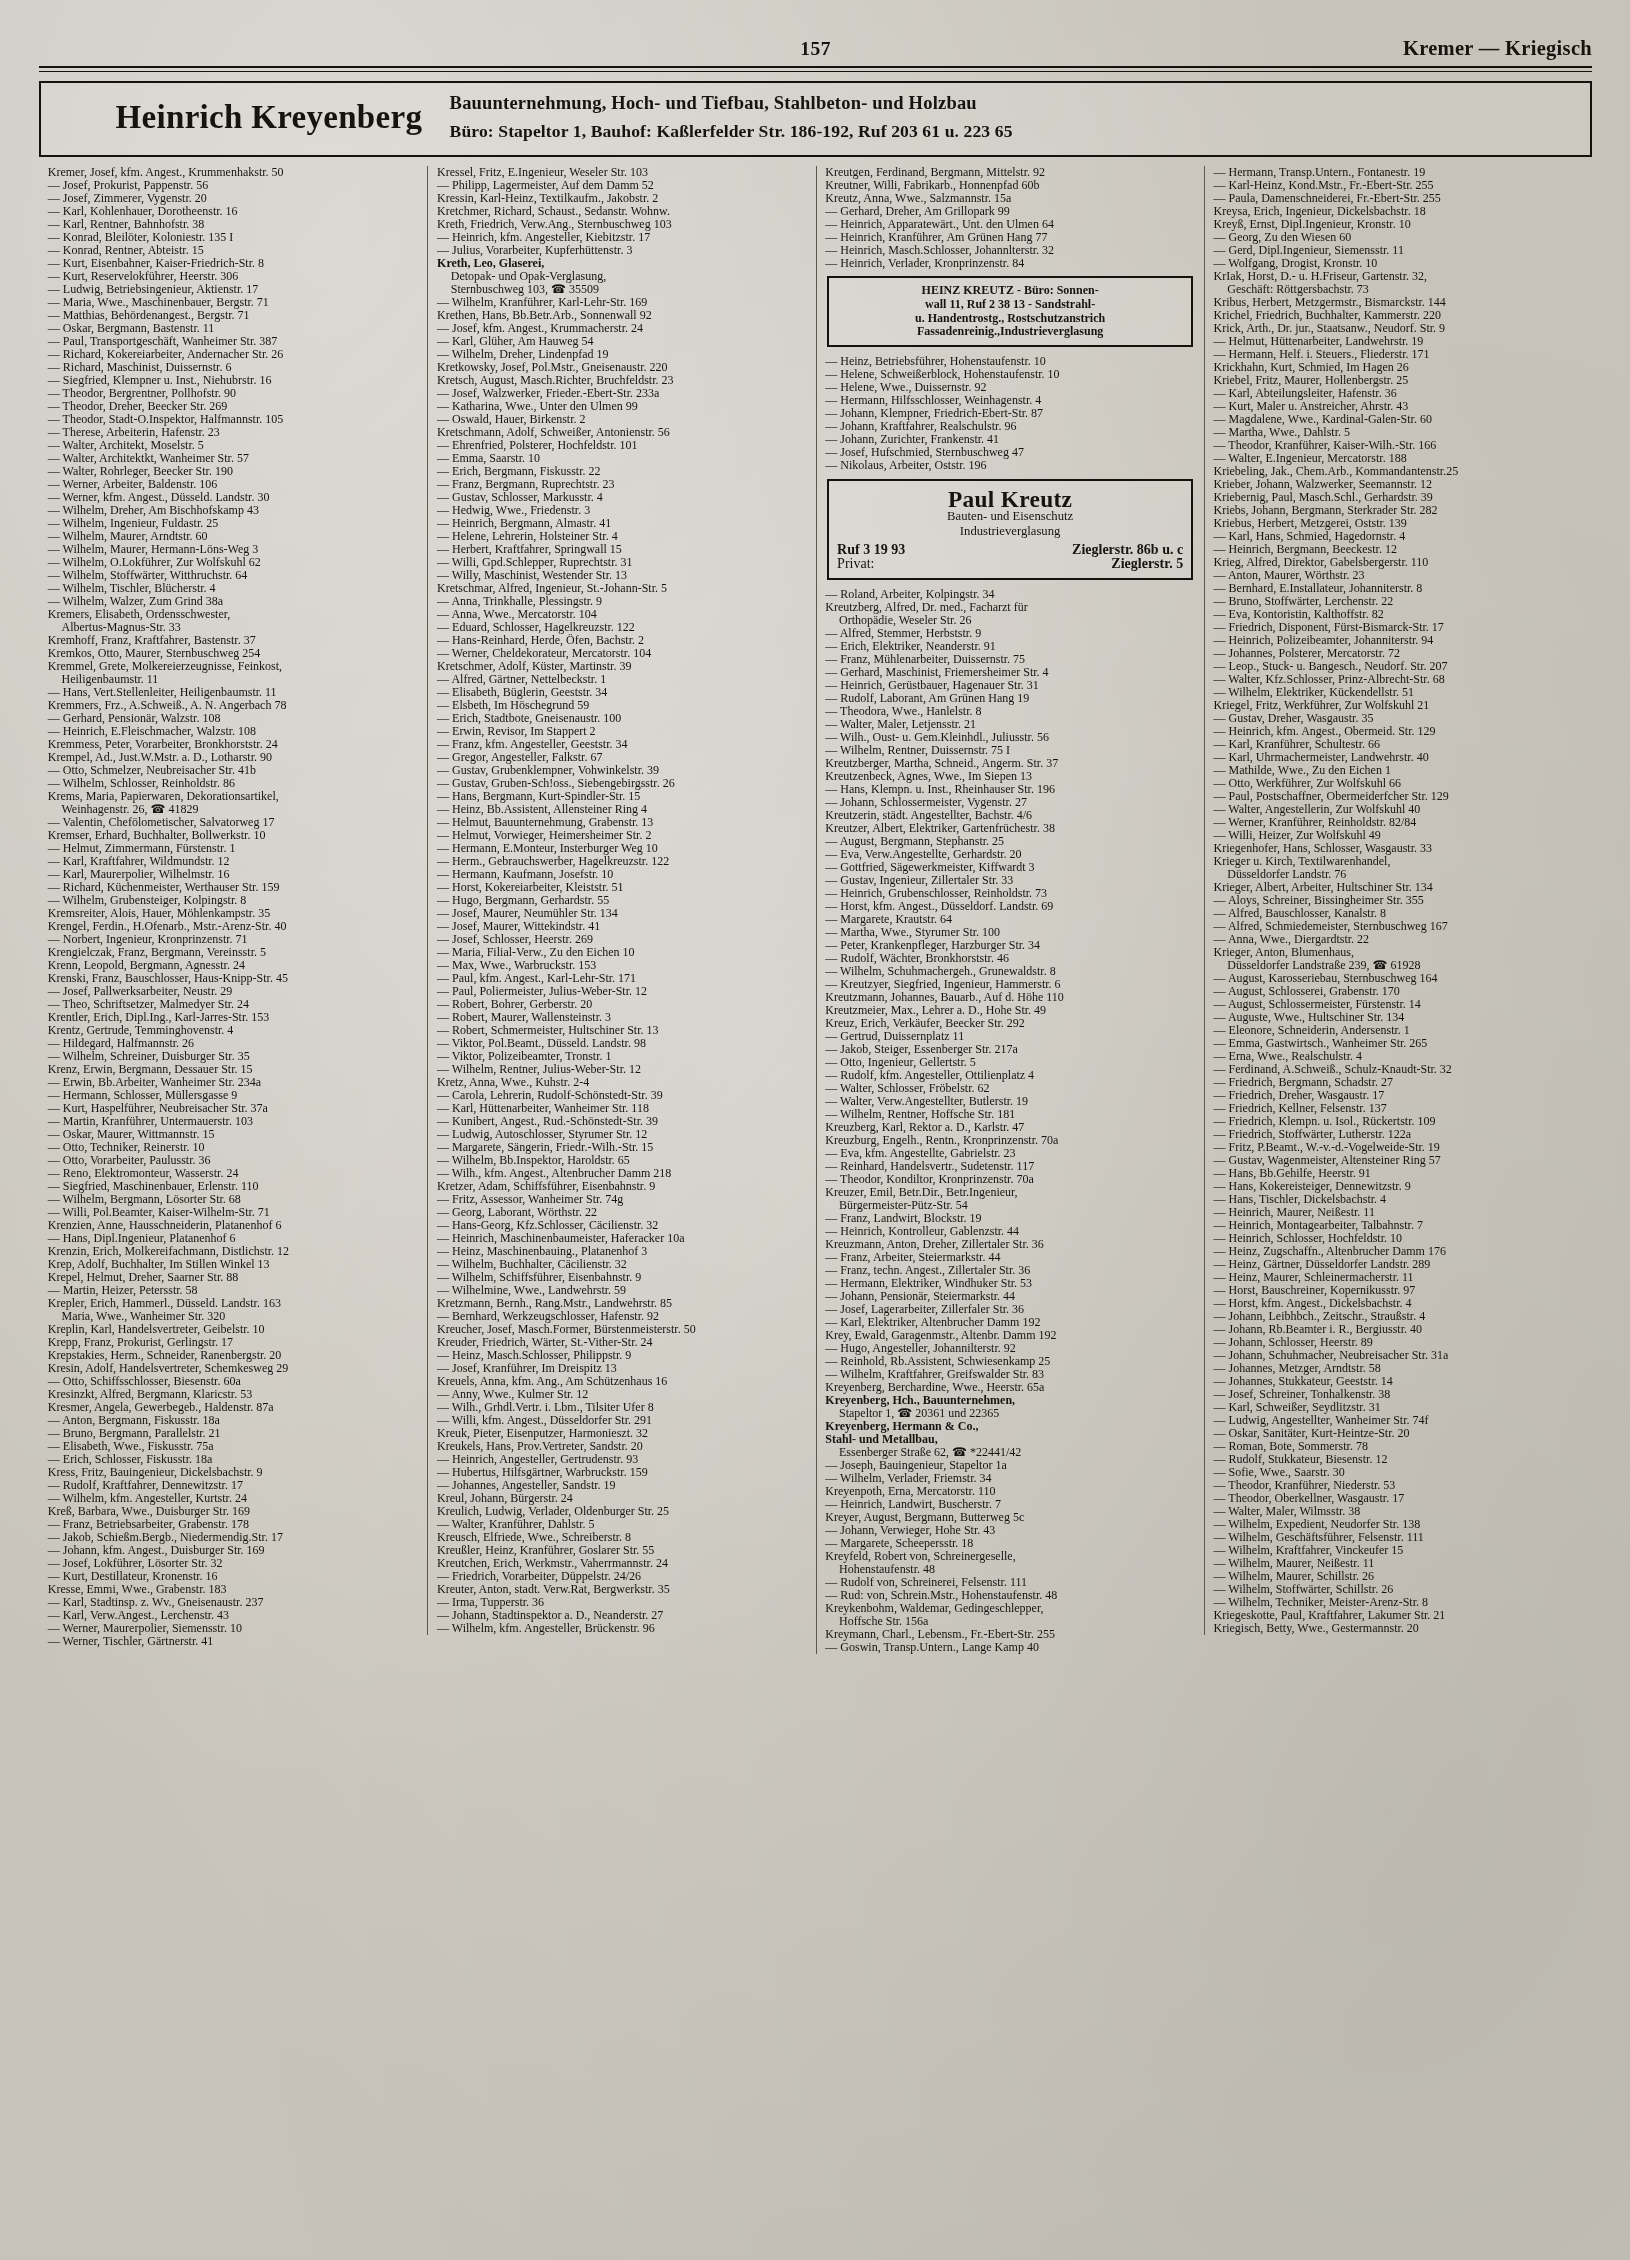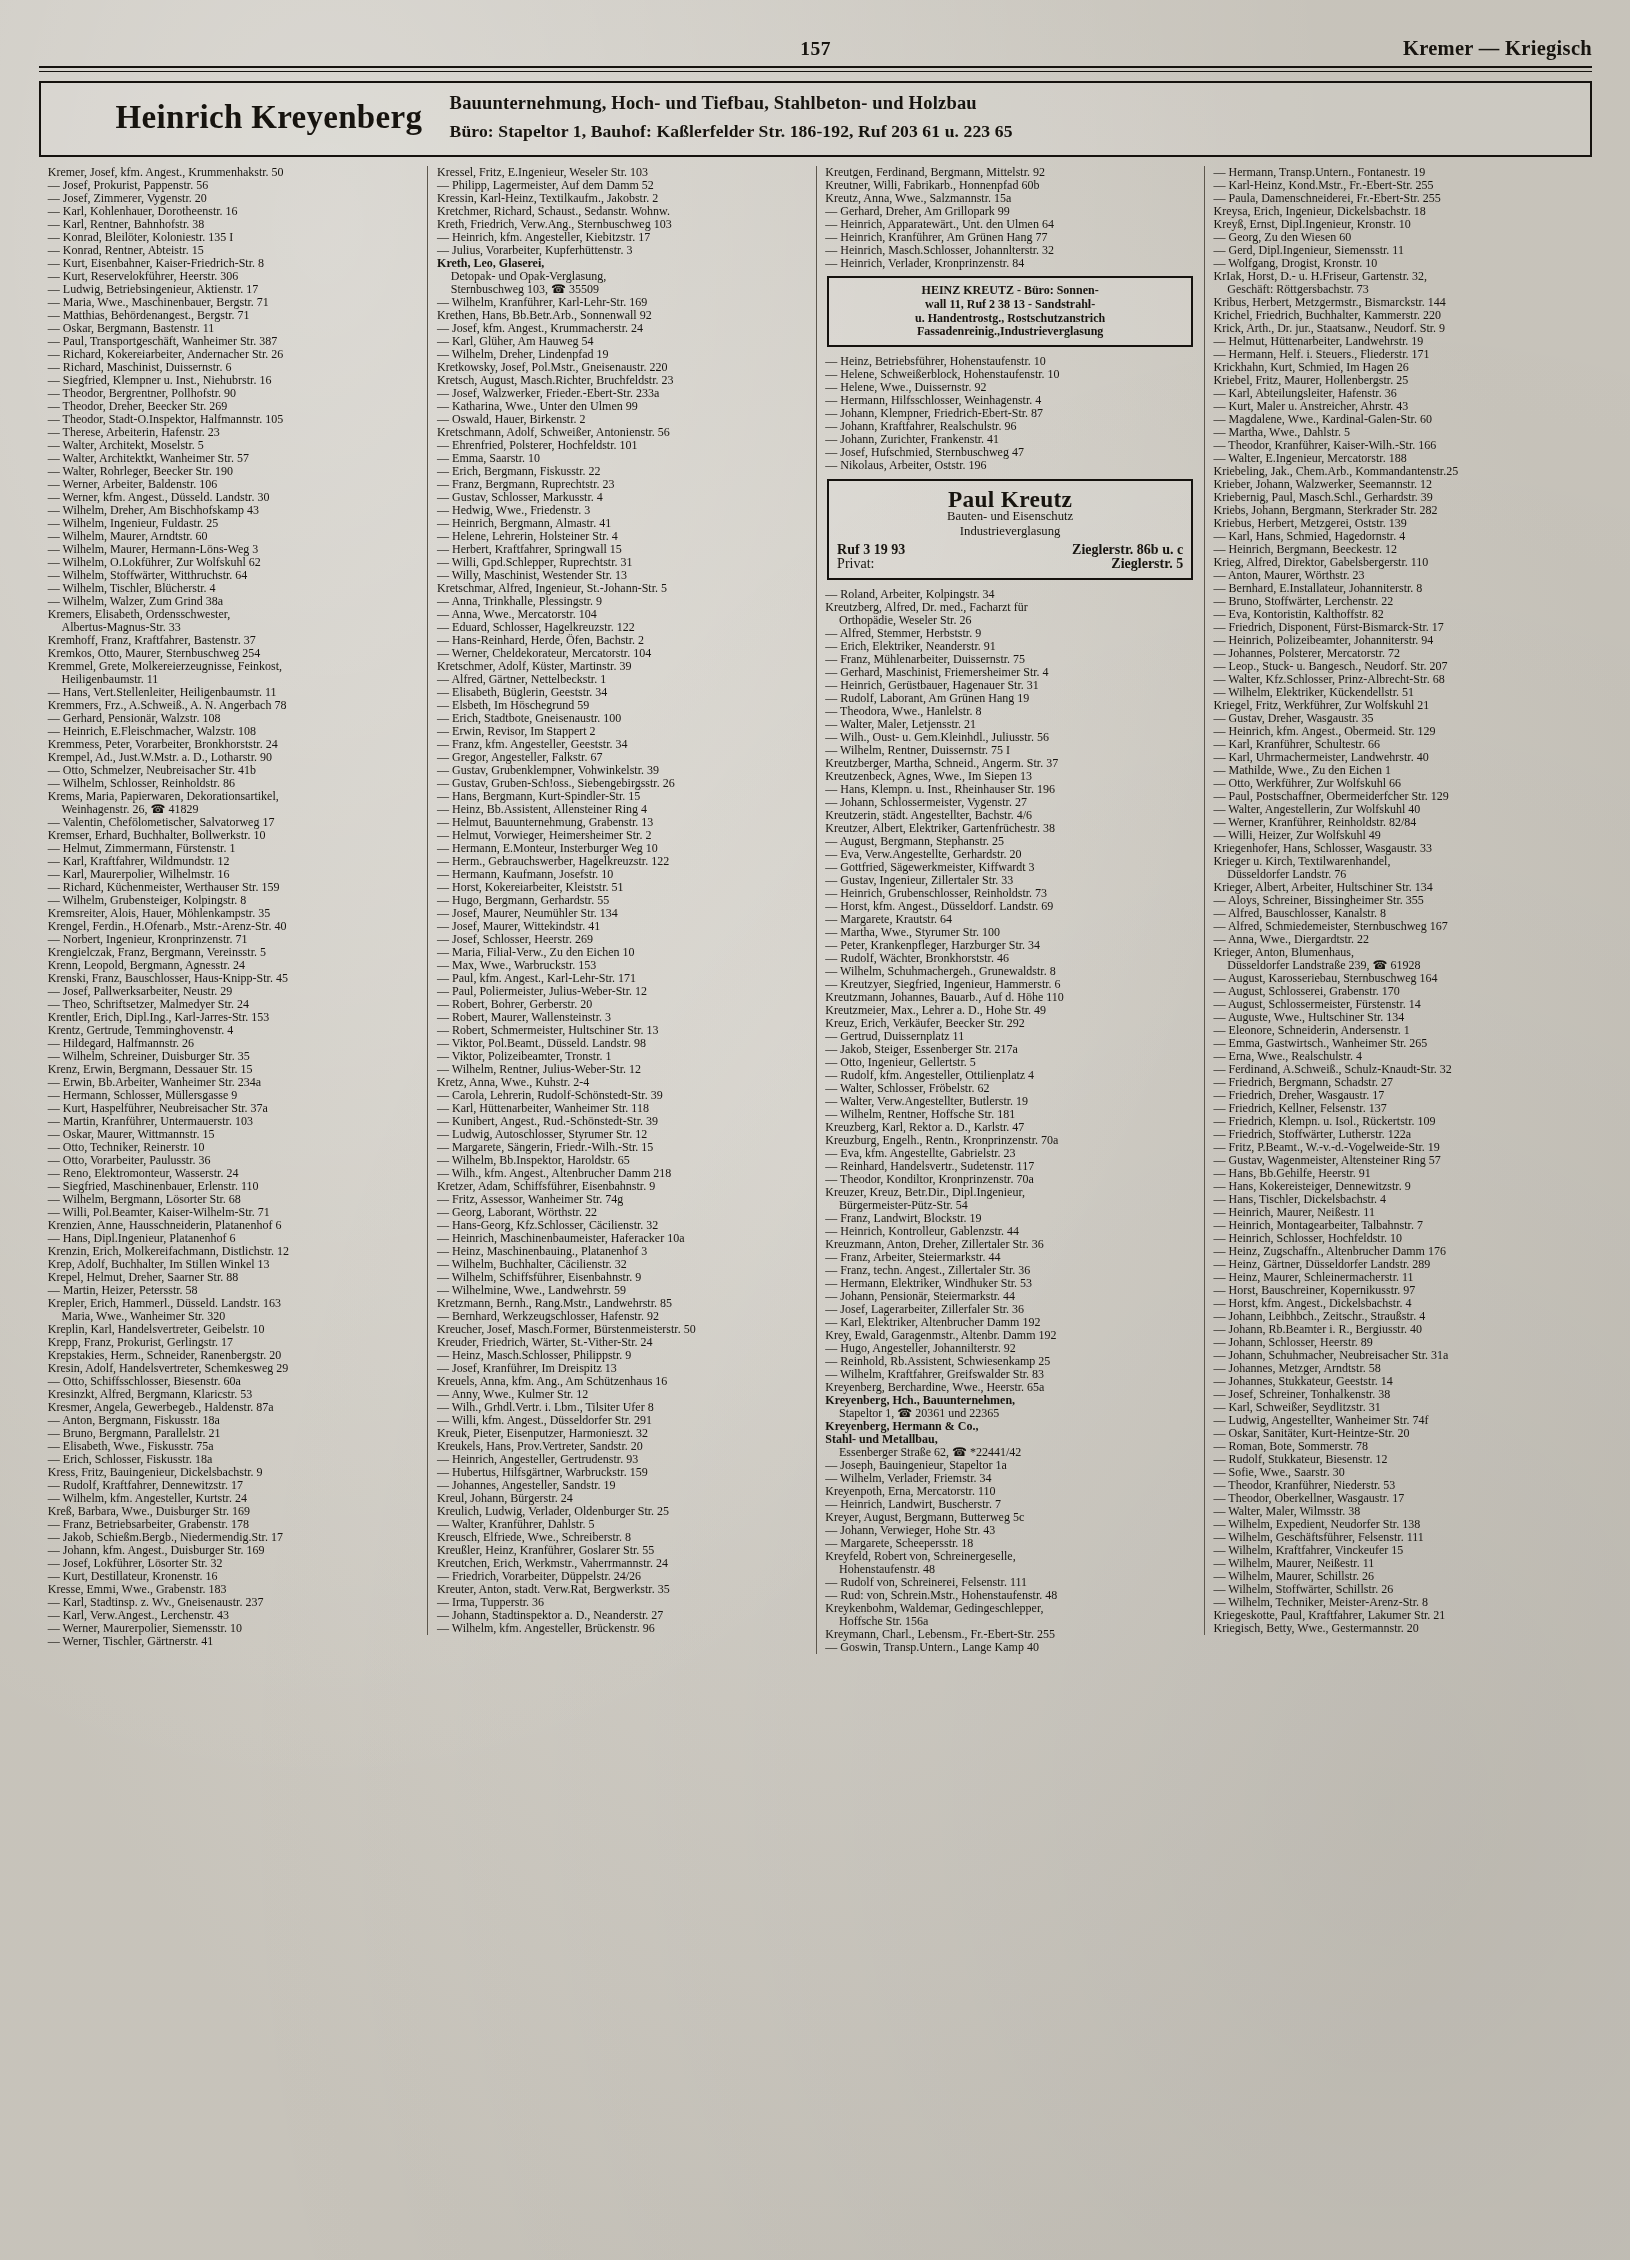--- a/index.html
+++ b/index.html
@@ -459,21 +459,21 @@
             <div class="entry">— Otto, Ingenieur, Gellertstr. 5</div>
             <div class="entry">— Rudolf, kfm. Angesteller, Ottilienplatz 4</div>
             <div class="entry">— Walter, Schlosser, Fröbelstr. 62</div>
             <div class="entry">— Walter, Verw.Angestellter, Butlerstr. 19</div>
             <div class="entry">— Wilhelm, Rentner, Hoffsche Str. 181</div>
             <div class="entry">Kreuzberg, Karl, Rektor a. D., Karlstr. 47</div>
             <div class="entry">Kreuzburg, Engelh., Rentn., Kronprinzenstr. 70a</div>
             <div class="entry">— Eva, kfm. Angestellte, Gabrielstr. 23</div>
             <div class="entry">— Reinhard, Handelsvertr., Sudetenstr. 117</div>
             <div class="entry">— Theodor, Kondiltor, Kronprinzenstr. 70a</div>
-            <div class="entry">Kreuzer, Kreuz, Betr.Dir., Dipl.Ingenieur,</div>
+            <div class="entry">Kreuzer, Emil, Betr.Dir., Betr.Ingenieur,</div>
             <div class="entry sub">   Bürgermeister-Pütz-Str. 54</div>
             <div class="entry">— Franz, Landwirt, Blockstr. 19</div>
             <div class="entry">— Heinrich, Kontrolleur, Gablenzstr. 44</div>
             <div class="entry">Kreuzmann, Anton, Dreher, Zillertaler Str. 36</div>
             <div class="entry">— Franz, Arbeiter, Steiermarkstr. 44</div>
             <div class="entry">— Franz, techn. Angest., Zillertaler Str. 36</div>
             <div class="entry">— Hermann, Elektriker, Windhuker Str. 53</div>
             <div class="entry">— Johann, Pensionär, Steiermarkstr. 44</div>
             <div class="entry">— Josef, Lagerarbeiter, Zillerfaler Str. 36</div>
             <div class="entry">— Karl, Elektriker, Altenbrucher Damm 192</div>

